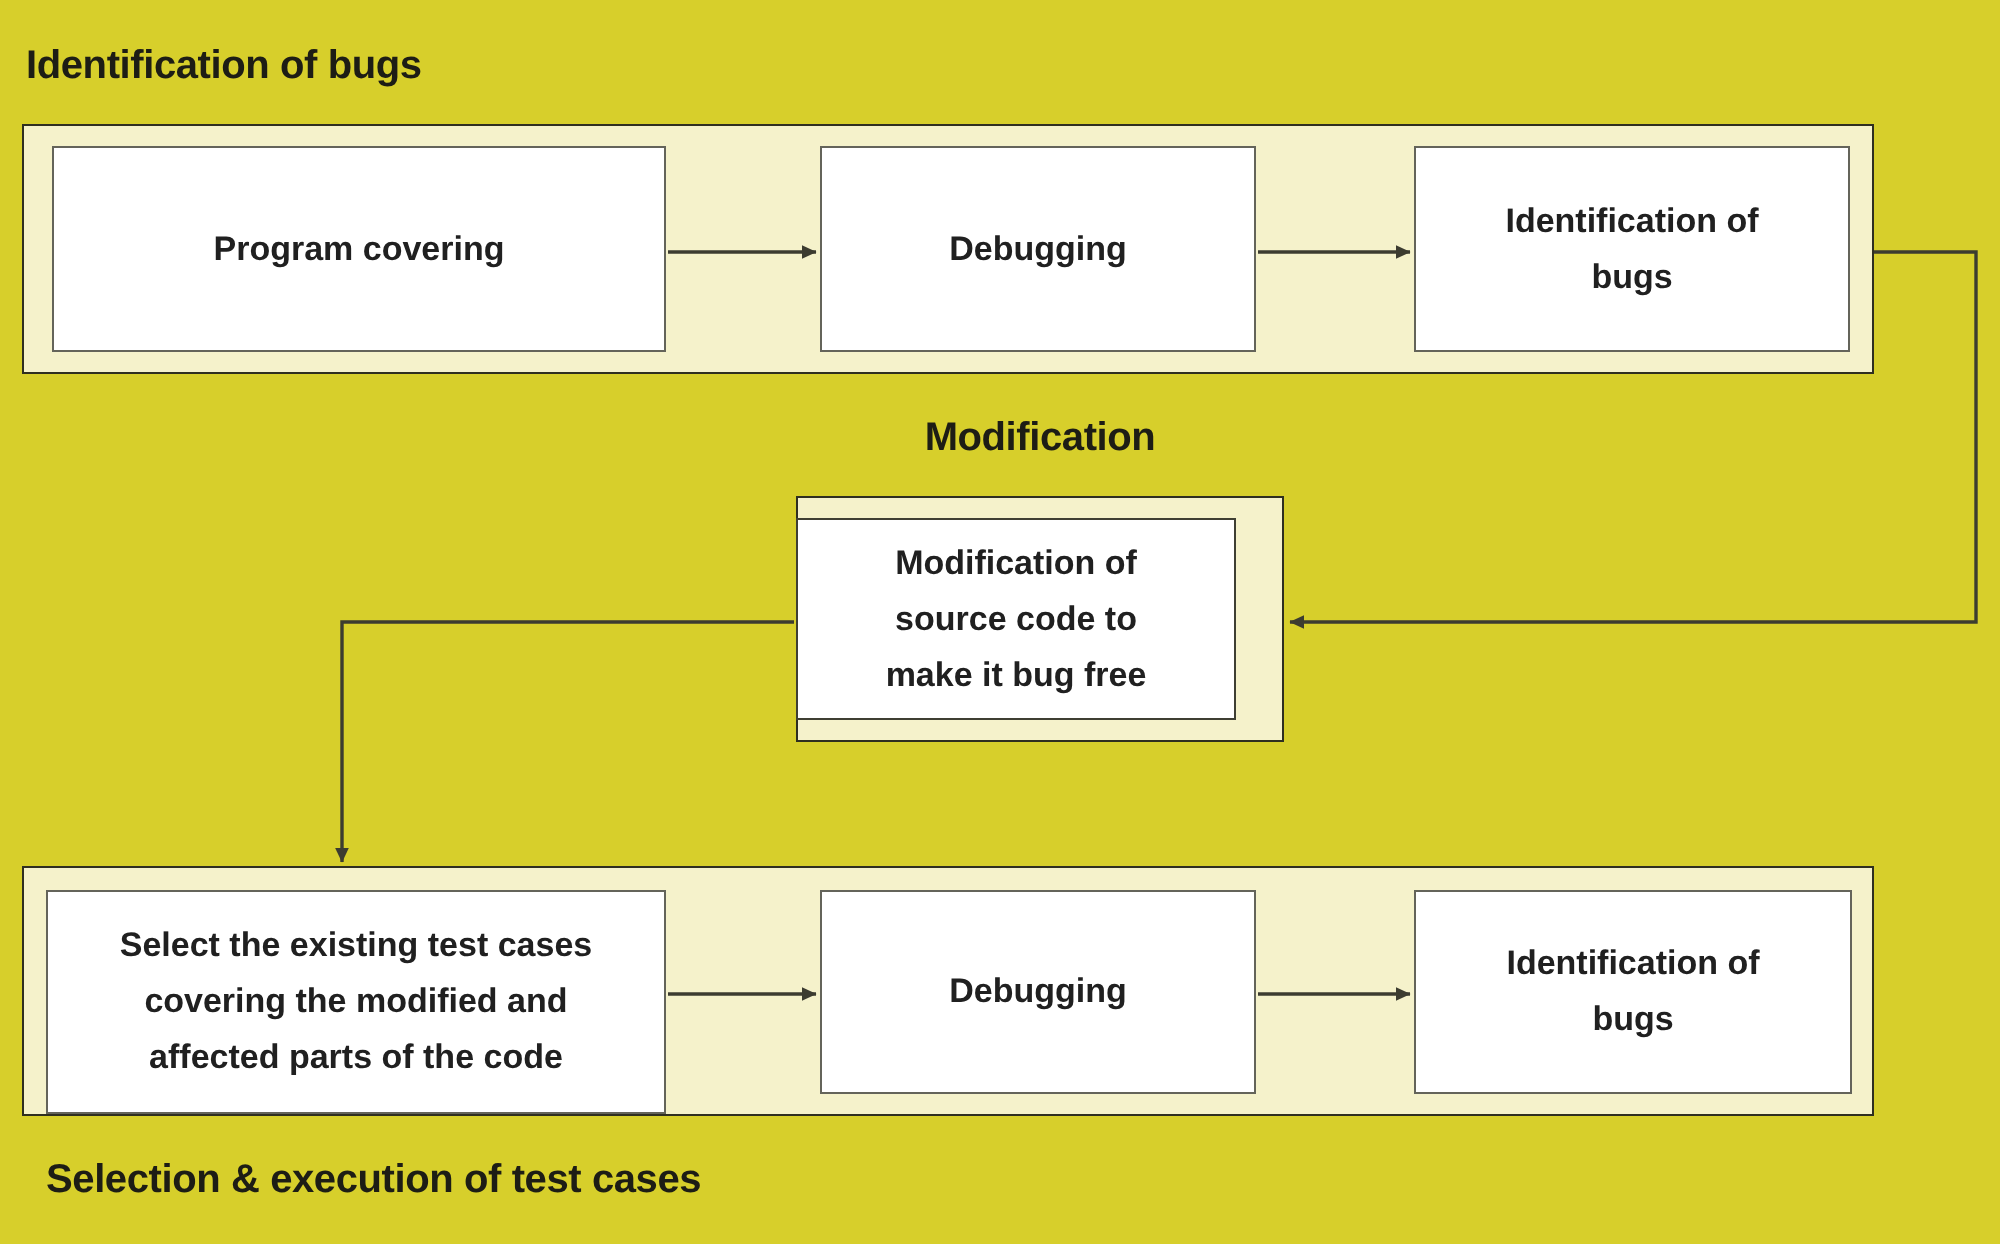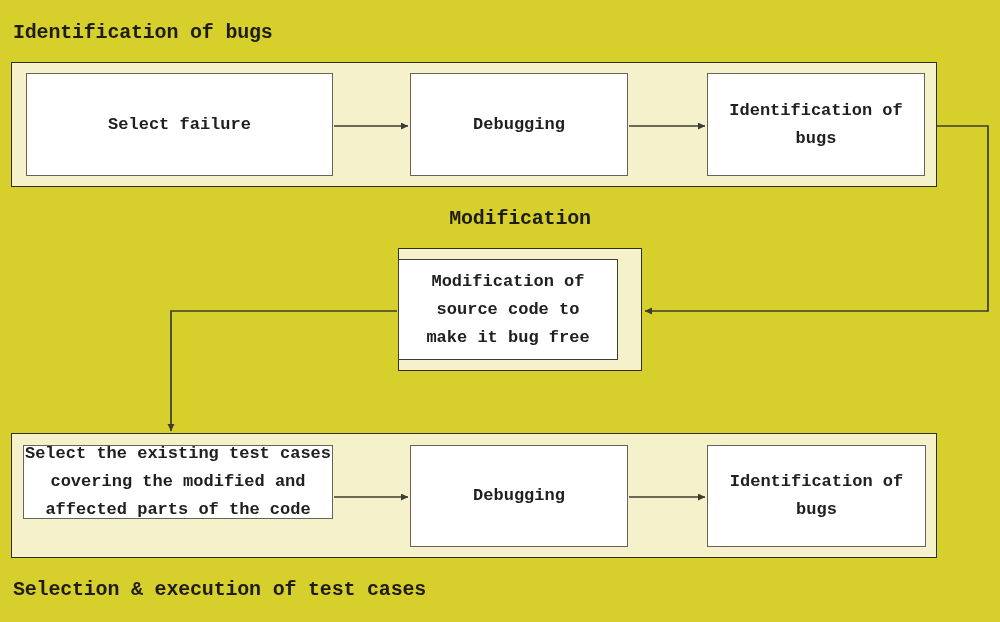--- a/index.html
+++ b/index.html
@@ -10,29 +10,29 @@
     --box-border:#64645a;
     --inner-box-border:#3f3f33;
     --connector:#3c3c30;
     --title-text:#1d1d15;
     --box-text:#202020;
   }
   html,body{margin:0;padding:0;background:#fff;}
   .canvas{
     position:relative;width:1000px;height:622px;overflow:hidden;
     background:var(--background);
-    font-family:Liberation Mono, monospace;
+    font-family:Liberation Sans, sans-serif;
   }
   .title{
     position:absolute;font-size:20px;font-weight:700;line-height:26px;
     color:var(--title-text);letter-spacing:-0.2px;white-space:nowrap;
   }
   .title-top{left:13px;top:20px;}
   .title-middle{left:398px;top:206px;width:244px;text-align:center;}
-  .title-bottom{left:13px;top:577px;text-align:right;}
+  .title-bottom{left:23px;top:577px;text-align:right;}
   .band{
     position:absolute;left:11px;width:926px;height:125px;
     background:var(--band-fill);border:1.5px solid var(--band-border);
     box-sizing:border-box;
   }
   .band-top{top:62px;}
   .band-bottom{top:433px;}
   .node{
     position:absolute;display:flex;align-items:center;justify-content:center;
     background:var(--box-fill);border:1.5px solid var(--box-border);
@@ -42,36 +42,36 @@
   }
   .node-t1{left:26px;top:73px;width:307px;height:103px;}
   .node-t2{left:410px;top:73px;width:218px;height:103px;}
   .node-t3{left:707px;top:73px;width:218px;height:103px;}
   .mid-outer{
     position:absolute;left:398px;top:248px;width:244px;height:123px;
     background:var(--band-fill);border:1.5px solid var(--band-border);
     box-sizing:border-box;
   }
   .node-mid{left:398px;top:259px;width:220px;height:101px;border-color:var(--inner-box-border);}
-  .node-b1{left:23px;top:445px;width:310px;height:74px;}
+  .node-b1{left:23px;top:445px;width:310px;height:112px;}
   .node-b2{left:410px;top:445px;width:218px;height:102px;}
   .node-b3{left:707px;top:445px;width:219px;height:102px;}
   .connectors{position:absolute;left:0;top:0;width:1000px;height:622px;pointer-events:none;}
   .connectors path{stroke:var(--connector);stroke-width:1.7;fill:none;}
   .connectors marker path{fill:var(--connector);stroke:none;}
 </style>
 </head>
 <body>
 
 <div class="canvas">
 
   <div class="title title-top">Identification of bugs</div>
 
   <div class="band band-top"></div>
-  <div class="node node-t1">Select failure</div>
+  <div class="node node-t1">Program covering</div>
   <div class="node node-t2">Debugging</div>
   <div class="node node-t3">Identification of
 bugs</div>
 
   <div class="title title-middle">Modification</div>
   <div class="mid-outer"></div>
   <div class="node node-mid">Modification of
 source code to
 make it bug free</div>
 

